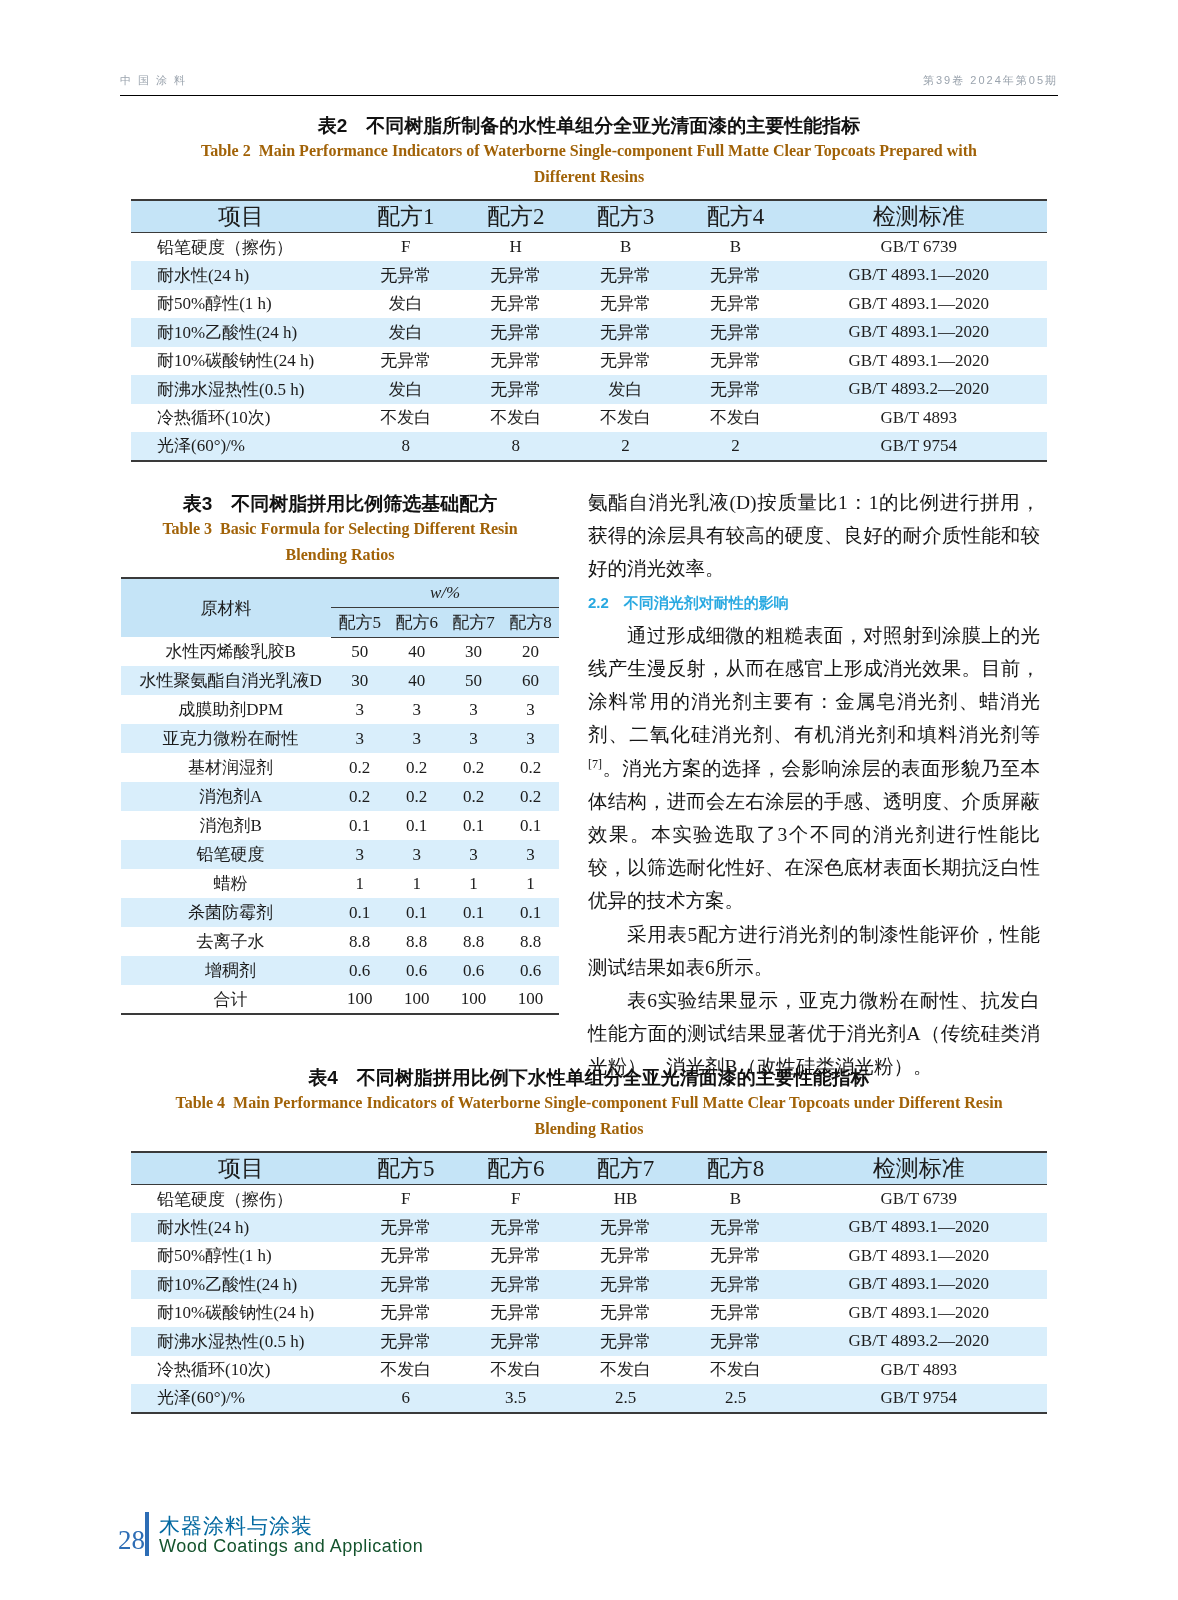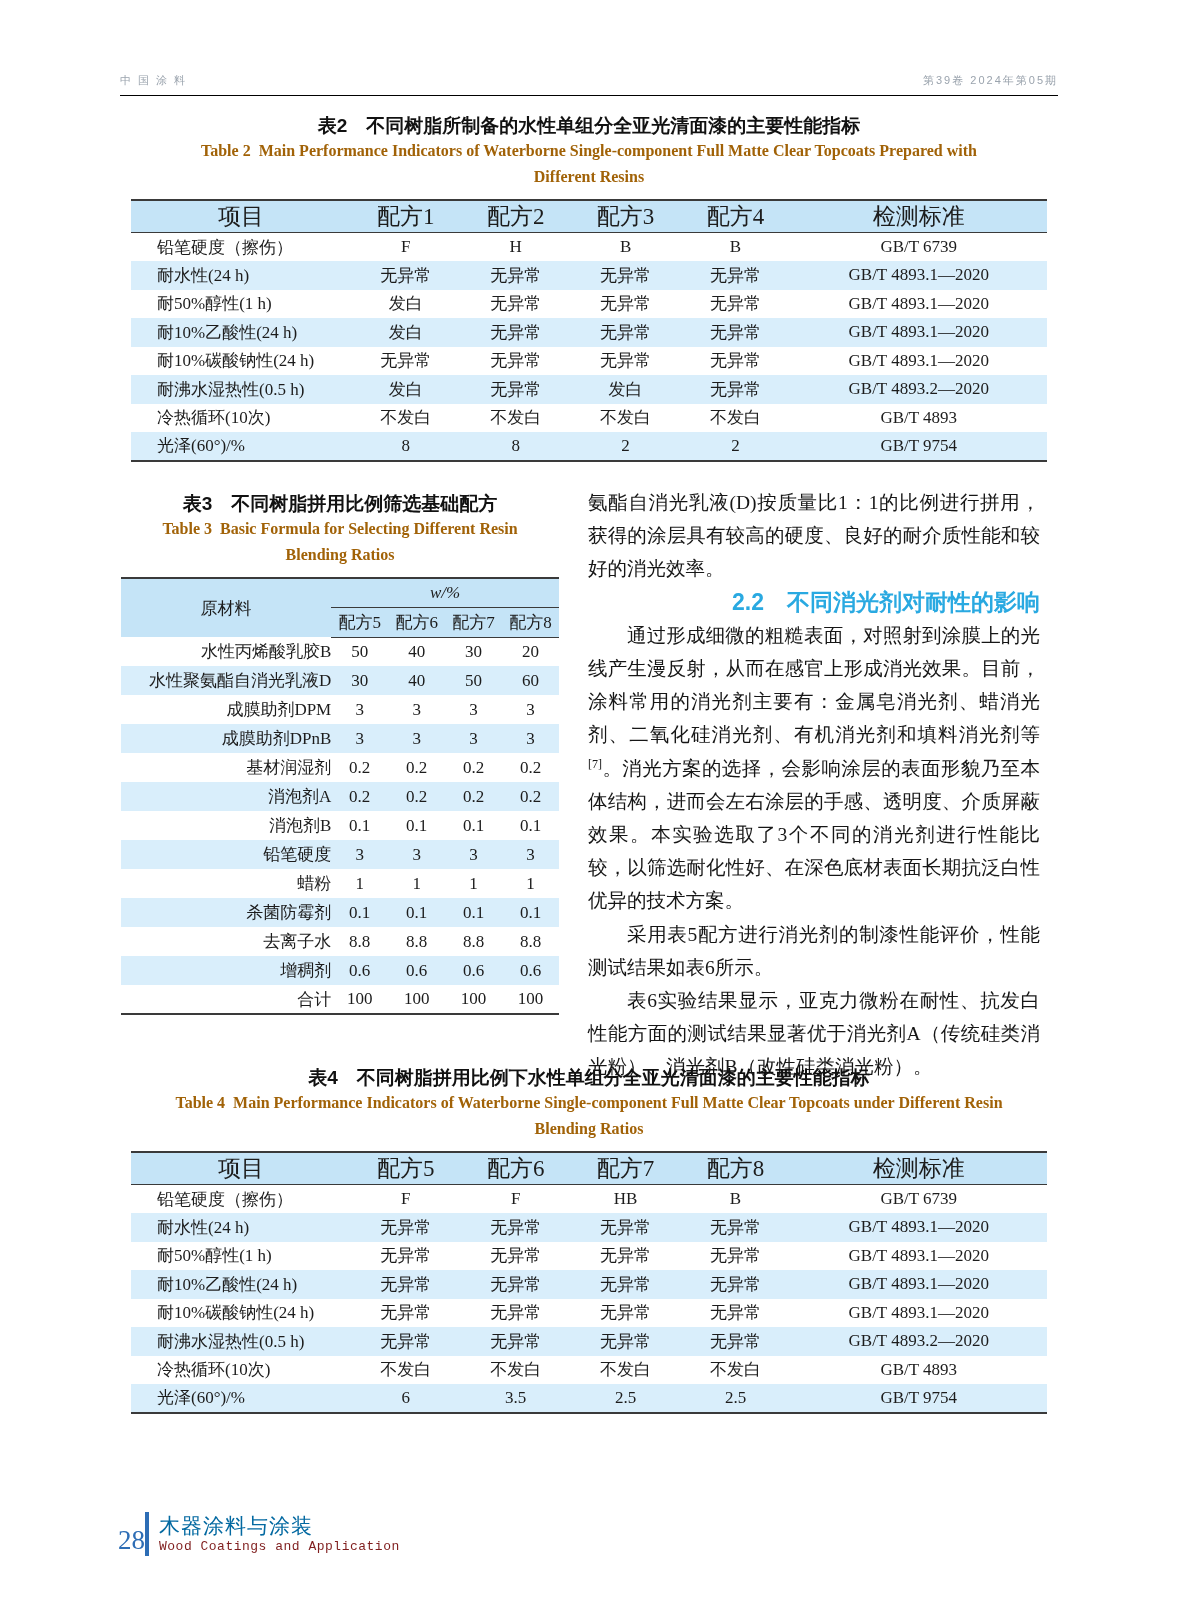--- a/index.html
+++ b/index.html
@@ -57,58 +57,58 @@
     font-weight:normal;font-size:23px;
   }
   thead tr.sep th, thead tr th.hdr{border-bottom:1px solid var(--rule-dark);}
   th,td{font-size:17px;text-align:center;padding:0;}
   .perf-table th,.perf-table td{height:28.5px;}
   .perf-table thead th{height:31px;}
   .perf-table td:first-child{text-align:left;padding-left:26px;}
   tbody tr:nth-child(even) td{background:var(--stripe-bg);}
   
   .formula-table th,.formula-table td{height:29px;font-size:17px;}
-  .formula-table td:first-child{text-align:right;padding-left:9px;}
+  .formula-table td:first-child{text-align:center;padding-left:9px;}
   .w-header{
     font-style:italic;height:31px;
     border-bottom:1px solid var(--rule-dark);
   }
   .formula-table thead tr:last-child th{height:30px;border-bottom:1px solid var(--rule-dark);}
   
   .text-col{
     position:absolute;left:588px;top:486px;width:452px;
     font-size:19.5px;line-height:33.2px;
     text-align:justify;color:#161616;
   }
   .text-col p{margin:0;}
   .text-col p.indent{text-indent:2em;}
   .section-heading{
     font-family:"Liberation Sans", sans-serif;
-    font-weight:bold;font-size:23px;line-height:33.2px;
-    color:var(--accent);white-space:pre;text-align:right;
+    font-weight:bold;font-size:15px;line-height:33.2px;
+    color:var(--accent);white-space:pre;text-align:left;
   }
   sup.ref{font-size:12px;line-height:0;vertical-align:super;}
   
   .page-footer{
     position:absolute;left:118px;top:1512px;
     display:flex;align-items:center;
   }
   .page-number{
     font-family:"Liberation Serif", serif;
     font-size:27px;color:var(--footer-blue);
     align-self:flex-end;
   }
   .footer-bar{width:4px;height:44px;background:var(--footer-blue);margin-right:10px;}
   .footer-text .footer-zh{
     font-family:"Liberation Sans", sans-serif;
     font-size:21px;color:#0369a1;line-height:24px;letter-spacing:1px;
   }
   .footer-text .footer-en{
-    font-family:Liberation Mono, monospace;
-    font-size:13px;color:#7f1d1d;line-height:17px;letter-spacing:0.5px;
+    font-family:Liberation Sans, sans-serif;
+    font-size:18px;color:#14532d;line-height:17px;letter-spacing:0.5px;
   }
 </style>
 </head>
 <body>
 
 <div class="page">
 
   <div class="page-header">
     <span class="journal-name">中国涂料</span>
     <span class="issue-info">第39卷  2024年第05期</span>
@@ -246,21 +246,21 @@
             <td>60</td>
           </tr>
           <tr>
             <td>成膜助剂DPM</td>
             <td>3</td>
             <td>3</td>
             <td>3</td>
             <td>3</td>
           </tr>
           <tr>
-            <td>成膜助剂DPnB</td>
+            <td>亚克力微粉在耐性</td>
             <td>3</td>
             <td>3</td>
             <td>3</td>
             <td>3</td>
           </tr>
           <tr>
             <td>基材润湿剂</td>
             <td>0.2</td>
             <td>0.2</td>
             <td>0.2</td>

